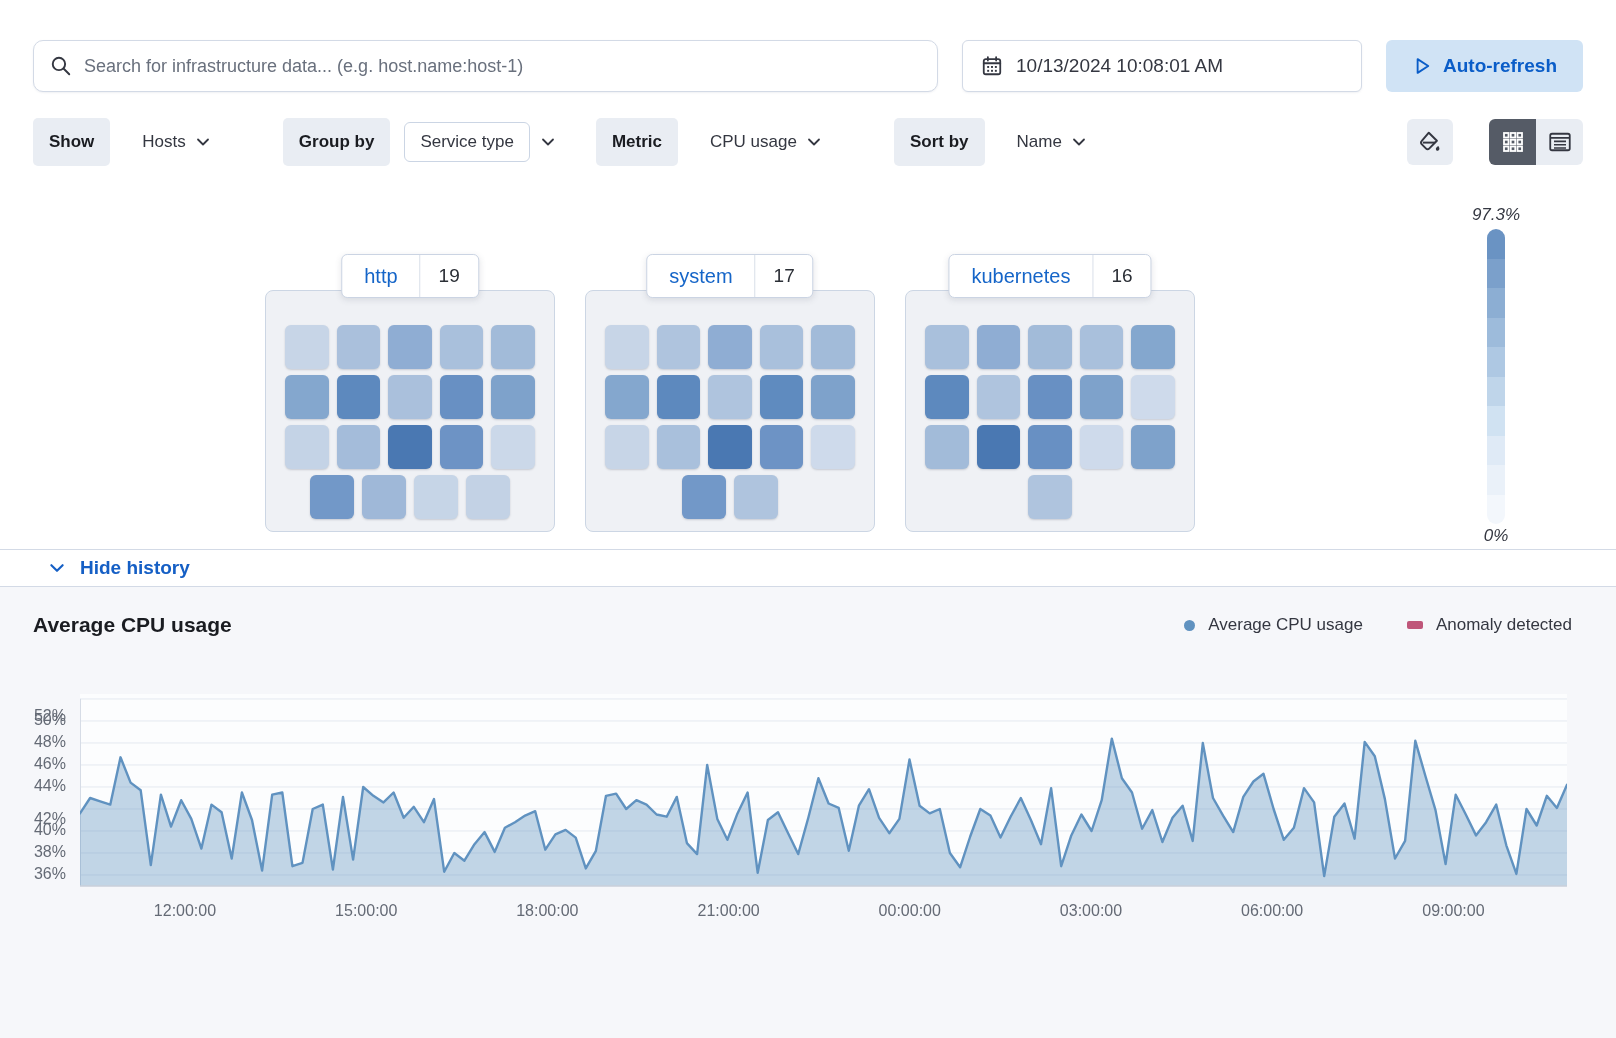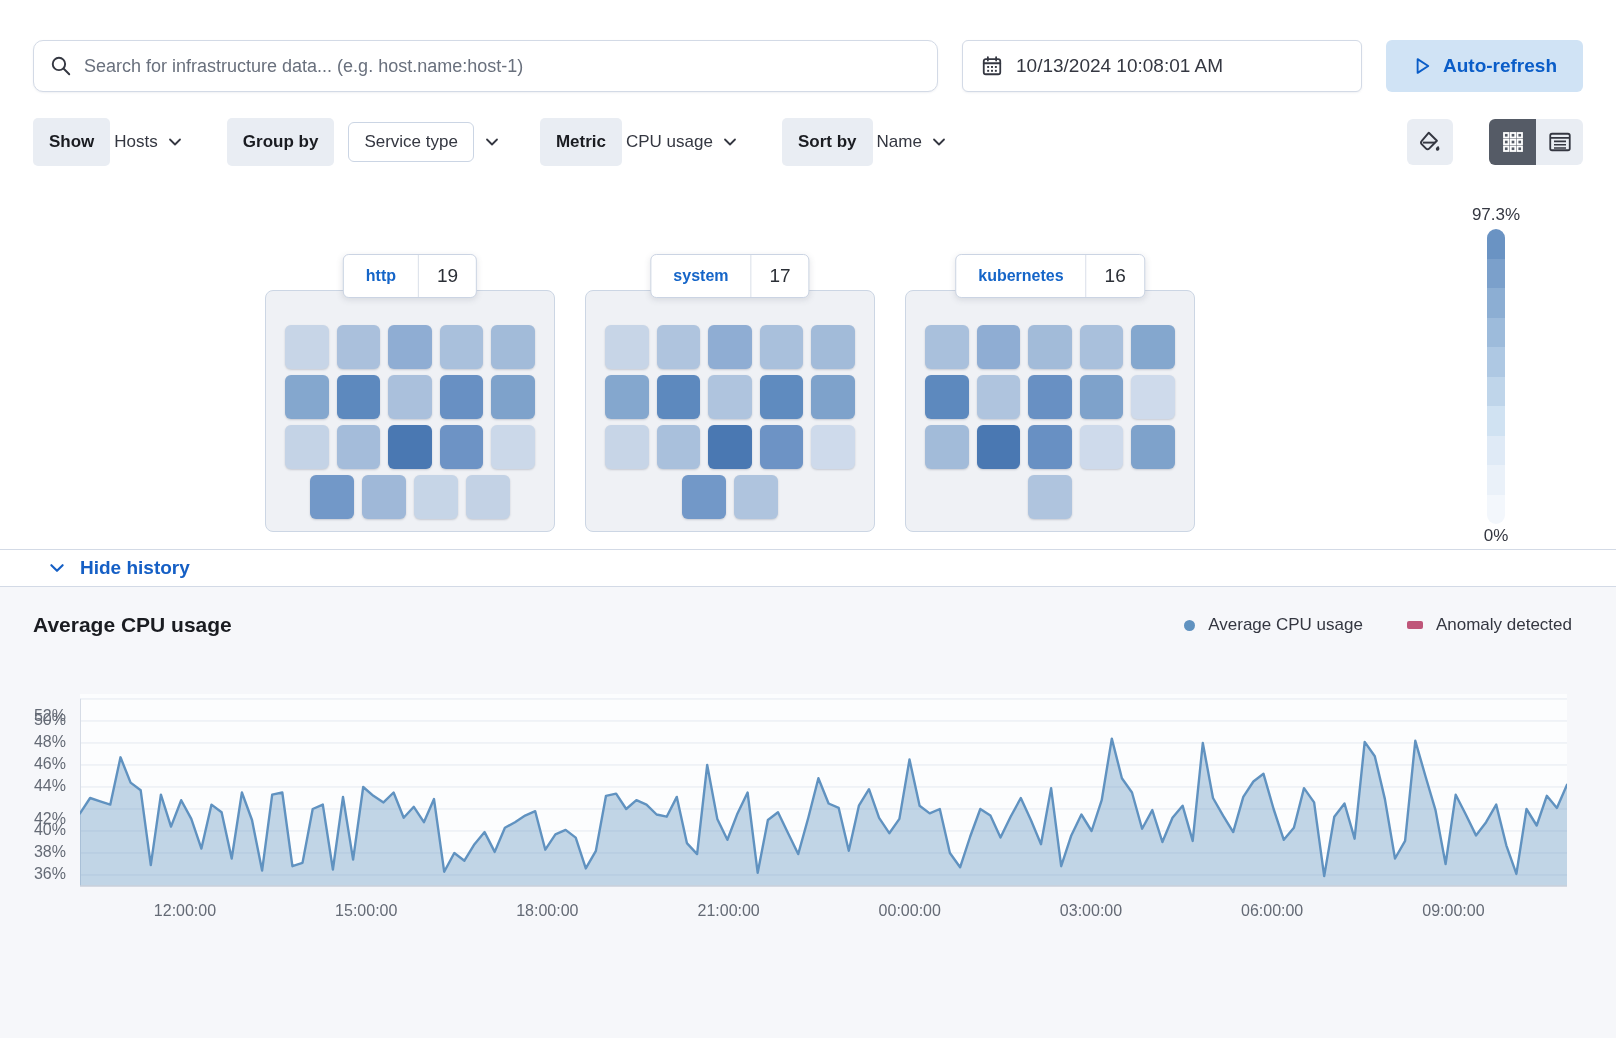--- a/index.html
+++ b/index.html
@@ -40,49 +40,49 @@
     cursor:pointer; font-family:inherit; box-shadow:0 1px 2px rgba(152,162,179,.15);
   }
   .refresh-btn { height:52px; width:197px; background:#d0e3f5; color:#0a5dc8; font-weight:700;
     justify-content:center; font-size:19px; }
 
   .filter-row { display:flex; align-items:center; margin-top:26px; }
   .filter-group { display:flex; align-items:center; margin-right:40px; }
   .f-label { background:#e9edf3; color:#1a1c21; font-weight:600; font-size:17px;
              padding:0 16px; height:48px; display:flex; align-items:center; border-radius:5px; }
   .f-value { background:transparent; border:none; font-family:inherit; font-size:17px; color:#343741;
-             display:flex; align-items:center; gap:9px; padding:0 4px; height:48px; cursor:pointer; }
+             display:flex; align-items:center; gap:9px; padding:0 32px; height:48px; cursor:pointer; }
   .f-value.boxed { border:1px solid #cbd5e4; border-radius:6px; background:#fff; height:40px;
                    margin-left:14px; padding:0 15px; font-weight:500; }
   .chev-sep { margin-left:10px; }
   .filter-spacer { flex:1; }
   .icon-btn { width:46px; height:46px; border:none; border-radius:6px; background:#e9edf3;
               display:flex; align-items:center; justify-content:center; cursor:pointer; margin-right:36px; }
   .seg-group { display:flex; border-radius:6px; overflow:hidden; }
   .seg { width:47px; height:46px; border:none; display:flex; align-items:center; justify-content:center; cursor:pointer; }
   .seg.active { background:#555b66; }
   .seg.inactive { background:#e9edf3; }
 
   
   .waffle-section { position:relative; background:#fff; height:359px; flex:0 0 auto; }
   .groups { display:flex; gap:30px; justify-content:center; width:1460px; align-items:flex-start; }
   .group { position:relative; width:290px; margin-top:100px; background:#eff1f5;
            border:1px solid #ccd6e4; border-radius:8px; padding:34px 19px 12px 19px; }
   .badge { position:absolute; top:-37px; left:50%; transform:translateX(-50%);
            background:#fff; border:1px solid #cbd4e3; border-radius:6px;
            box-shadow:0 2px 6px rgba(70,80,100,.14); display:flex; align-items:center; height:44px; white-space:nowrap; }
-  .badge .gname { color:#1565c8; font-weight:700; font-size:16px; padding:0 22px; cursor:pointer; }
+  .badge .gname { color:#1565c8; font-weight:400; font-size:20px; padding:0 22px; cursor:pointer; }
   .badge .vdiv { width:1px; height:42px; background:#d9dfe9; }
   .badge .gcount { color:#2b2f36; font-size:19px; padding:0 18px; }
   .wrow { display:flex; gap:8px; justify-content:center; margin-bottom:6px; }
   .wrow:last-child { margin-bottom:0; }
   .sq { width:44px; height:44px; border-radius:6px; box-shadow:0 1px 2px rgba(80,90,110,.25); cursor:pointer; }
 
   .color-legend { position:absolute; right:78px; top:15px; width:84px; text-align:center; }
-  .legend-max, .legend-min { font-size:17px; color:#343741; }
+  .legend-max, .legend-min { font-size:17px; color:#343741;font-style:italic; }
   .legend-bar { width:18px; height:295px; margin:4px auto 2px auto; border-radius:9px;
                 overflow:hidden; display:flex; flex-direction:column; }
   .legend-bar div { flex:1; }
 
   
   .history-toggle { height:38px; border-top:1px solid #d3dae6; border-bottom:1px solid #d3dae6;
     display:flex; align-items:center; gap:14px; padding-left:48px; background:#fff;
     color:#155fc5; font-size:19px; font-weight:600; cursor:pointer; flex:0 0 auto; }
 
   

